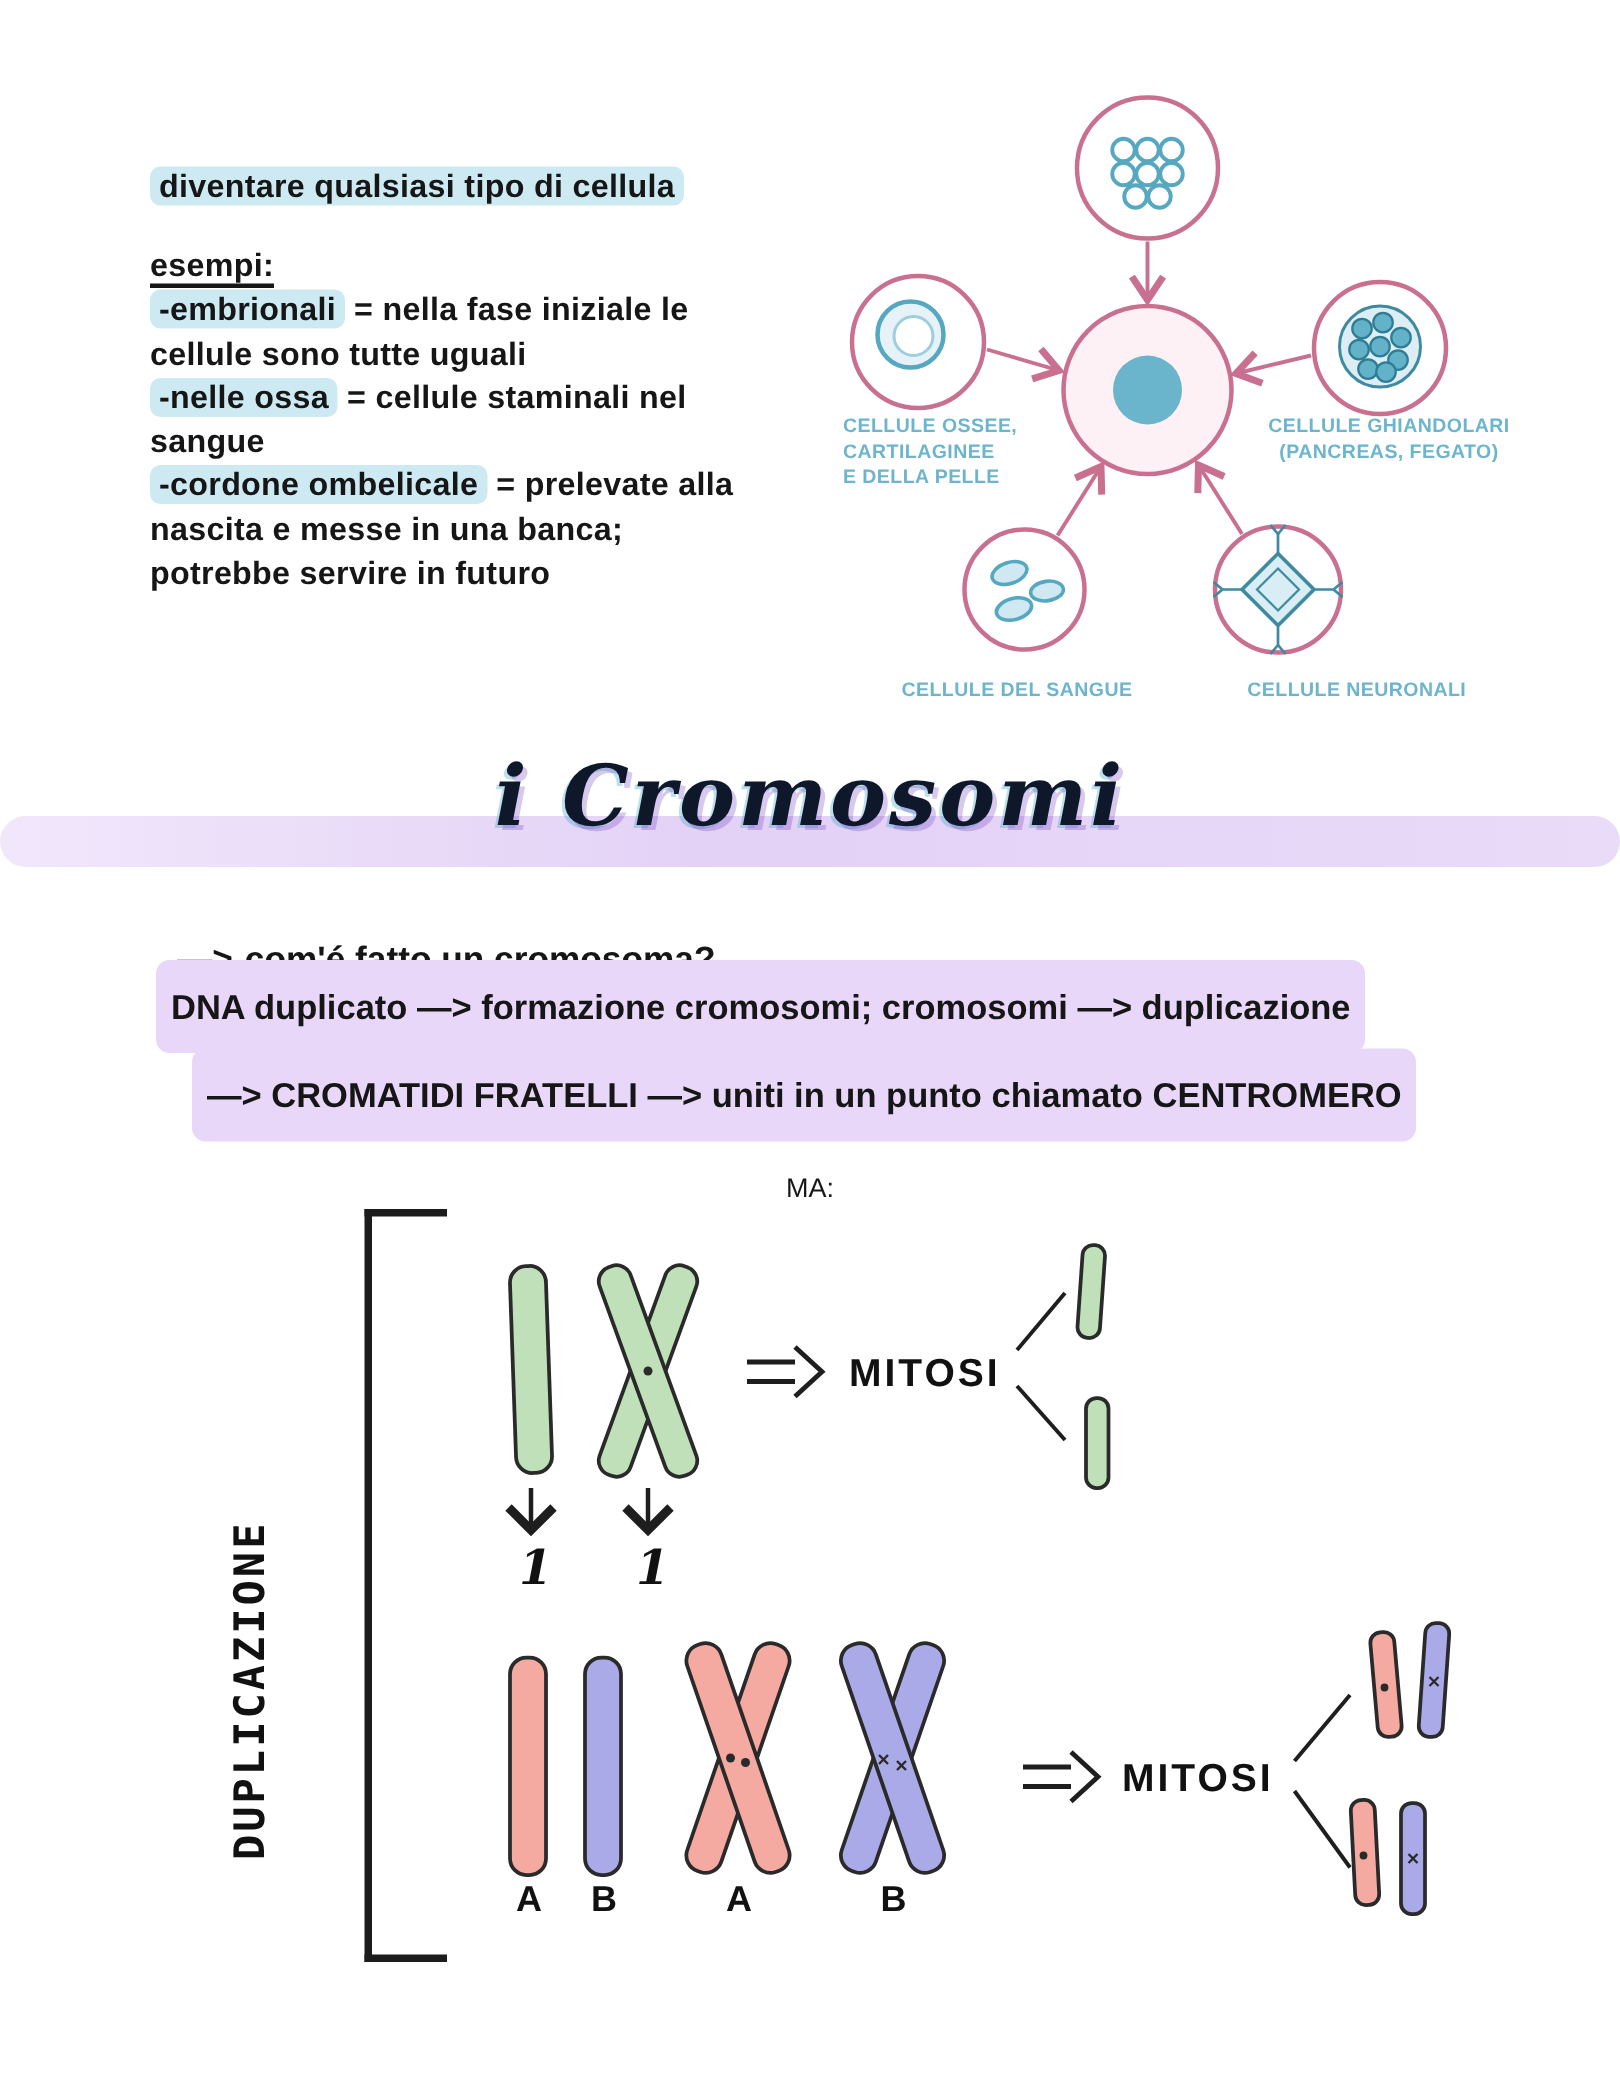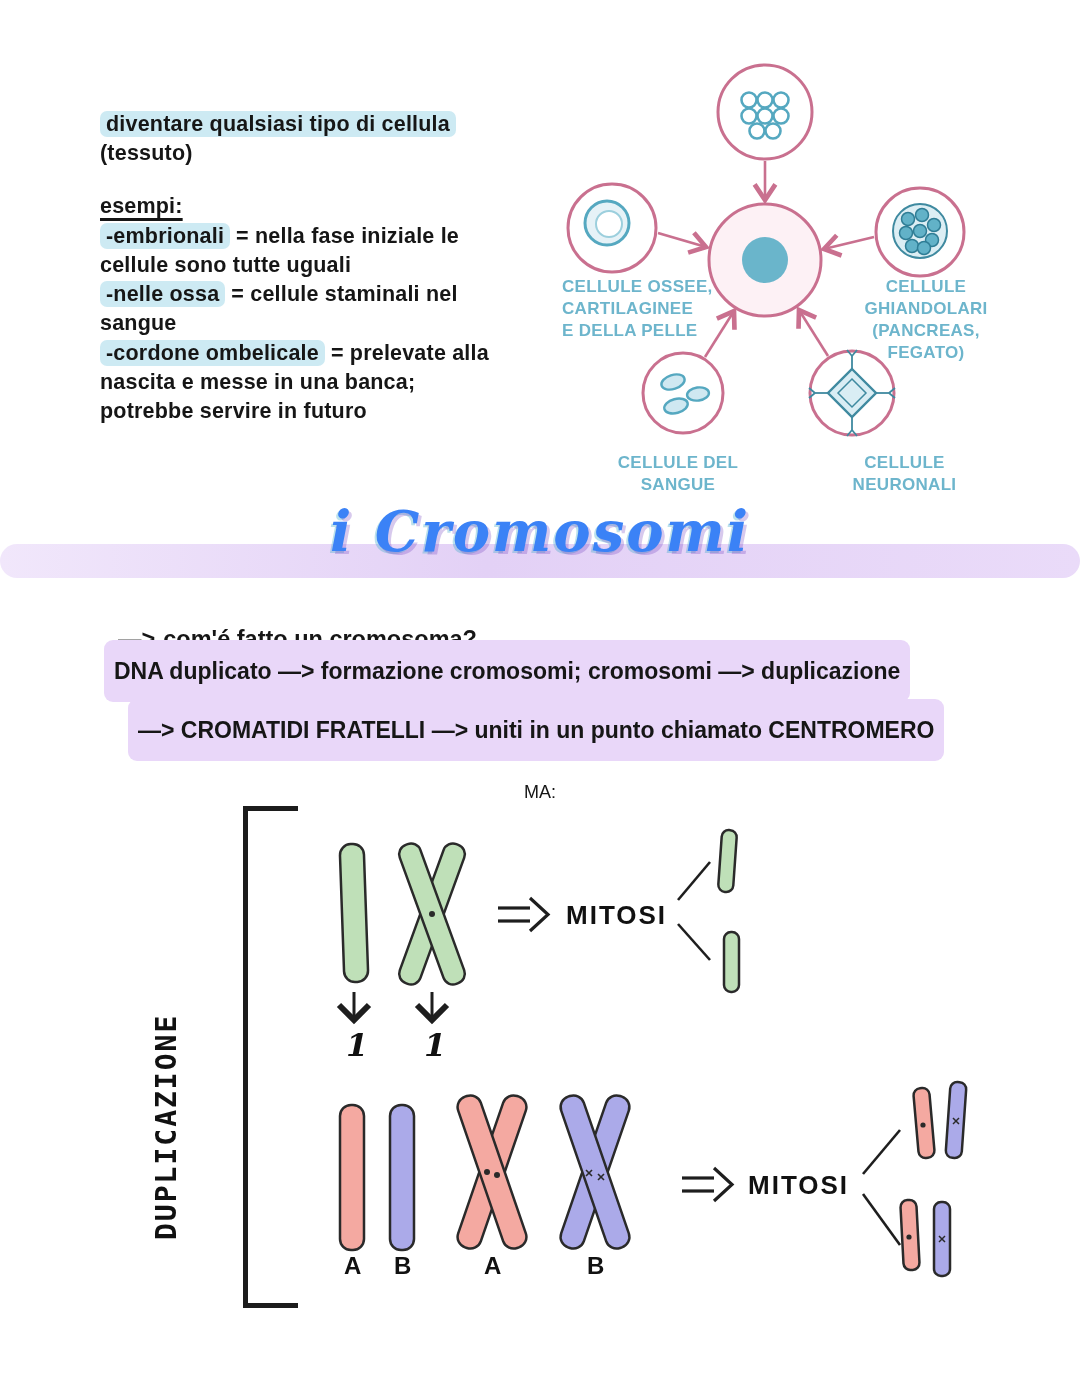--- a/index.html
+++ b/index.html
@@ -12,34 +12,34 @@
 
   
   .notes { left:100px; top:110px; width:480px; font-size:21.5px; font-weight:600; line-height:1.36; letter-spacing:.2px; }
   .hl-blue { background:#cdeaf3; border-radius:7px; padding:1px 6px; box-decoration-break:clone; }
   .term { color:#3ba3c2; font-weight:700; letter-spacing:.8px; }
   .rest { margin-left:6px; }
   .examples-label { display:inline-block; margin-top:24px; font-weight:700;
     text-decoration:underline; text-decoration-thickness:2.5px; text-underline-offset:5px; }
 
   
-  .dlabel { color:#6db5cc; font-weight:700; font-size:17px; line-height:1.3; letter-spacing:.3px; }
+  .dlabel { color:#6db5cc; font-weight:700; font-size:13px; line-height:1.3; letter-spacing:.3px; }
   .dlabel span { display:block; }
   .lbl-left  { left:562px; top:276px; width:155px; text-align:left; }
   .lbl-right { left:836px; top:276px; width:180px; text-align:center; }
   .lbl-bleft { left:593px; top:452px; width:170px; text-align:center; }
   .lbl-bright{ left:822px; top:452px; width:165px; text-align:center; }
 
   
   .banner { left:0; top:544px; width:1080px; height:34px;
     background:linear-gradient(90deg,#f1e7fb 0%,#e3d1f6 45%,#eadbf9 100%);
     border-radius:18px; }
   .script-title { left:0; top:498px; width:1080px; text-align:center;
     font-family:"DejaVu Serif", serif; font-style:italic; font-weight:700;
-    font-size:56px; color:#3b82f6; letter-spacing:2px;
+    font-size:56px; color:#0f172a; letter-spacing:2px;
     text-shadow:3px 3px 0 rgba(110,60,190,.28), -2px 2px 0 rgba(64,170,200,.35); }
 
   
   .q-line { left:118px; top:626px; font-size:23.5px; font-weight:700; }
   .q-underline { text-decoration:underline; text-decoration-thickness:2.5px; text-underline-offset:6px; margin-left:8px; }
   .hl-purple { background:#e9d7f9; border-radius:9px; padding:18px 10px; box-decoration-break:clone; }
   .hlp1 { left:104px; top:658px; font-size:23px; font-weight:600; }
   .hlp2 { left:128px; top:717px; font-size:23px; font-weight:600; }
   .note-center { left:0; top:748px; width:1080px; text-align:center; font-size:23px; font-weight:700; }
   .ma-center   { left:0; top:782px; width:1080px; text-align:center; font-size:18px; font-weight:400; }
@@ -52,21 +52,20 @@
 </style>
 </head>
 <body>
 
 <div class="page">
 
   <div class="abs notes">
     <div>
       <span class="hl-blue">diventare qualsiasi tipo di cellula</span>
     </div>
-    <div>(tessuto)</div>
 
     <div><span class="examples-label">esempi:</span></div>
 
     <div>
       <span class="hl-blue">-embrionali</span><span class="rest">= nella fase iniziale le</span>
     </div>
     <div>cellule sono tutte uguali</div>
 
     <div>
       <span class="hl-blue">-nelle ossa</span><span class="rest">= cellule staminali nel</span>

